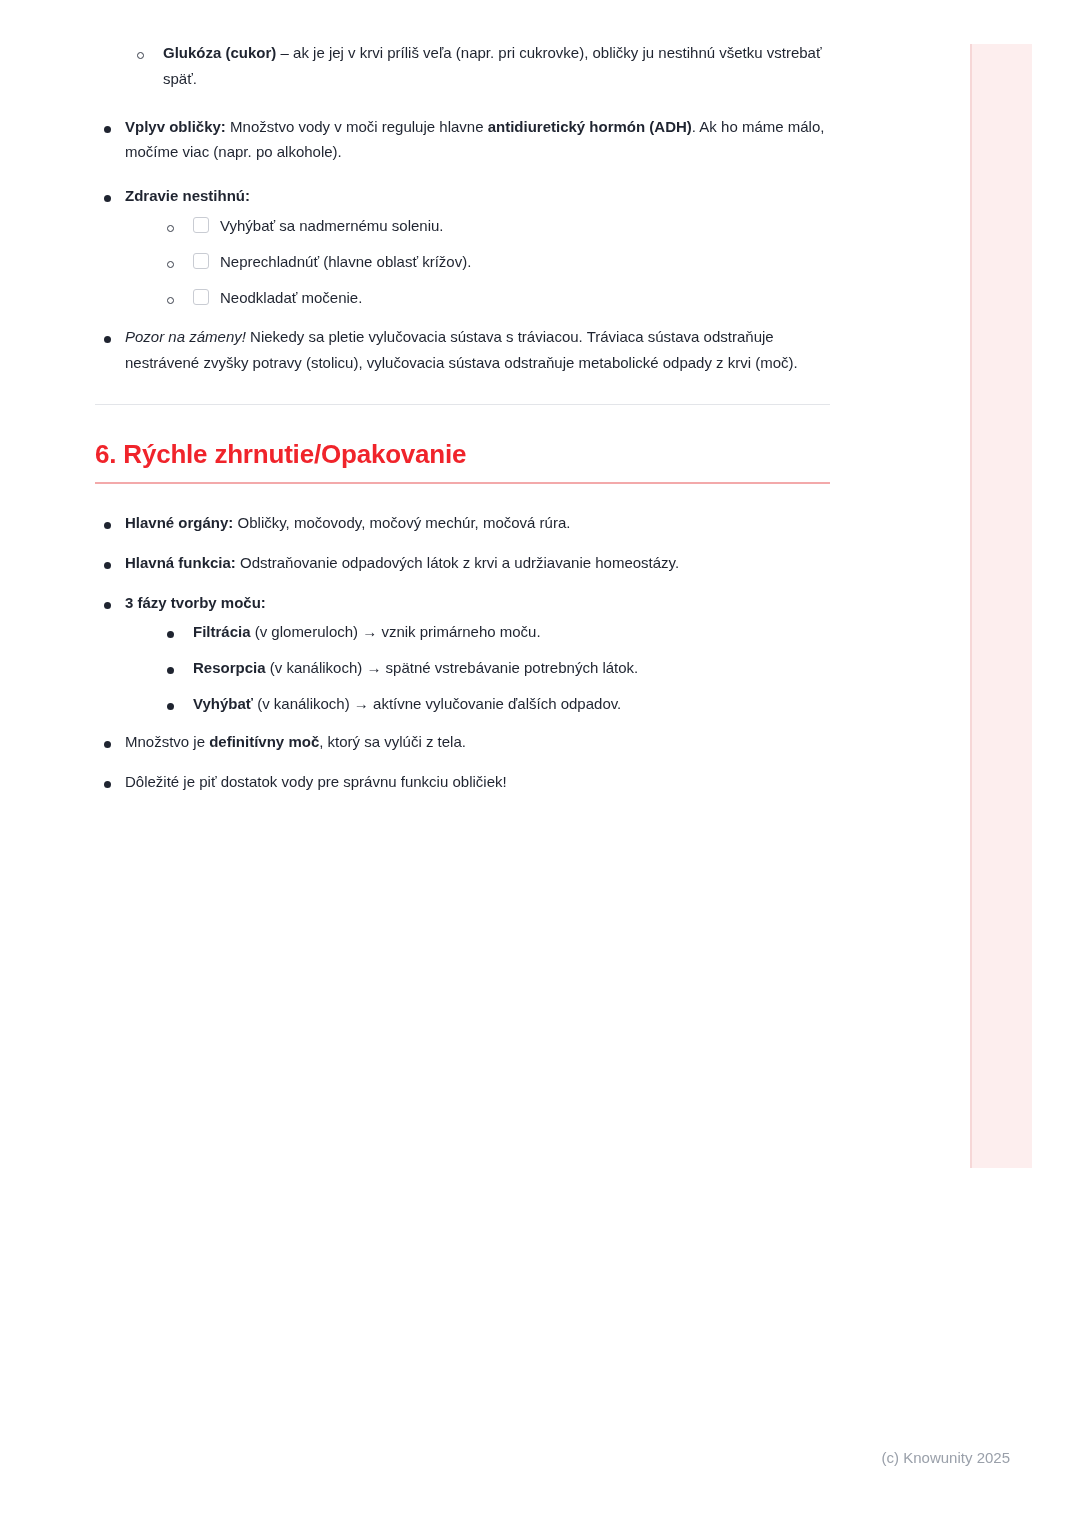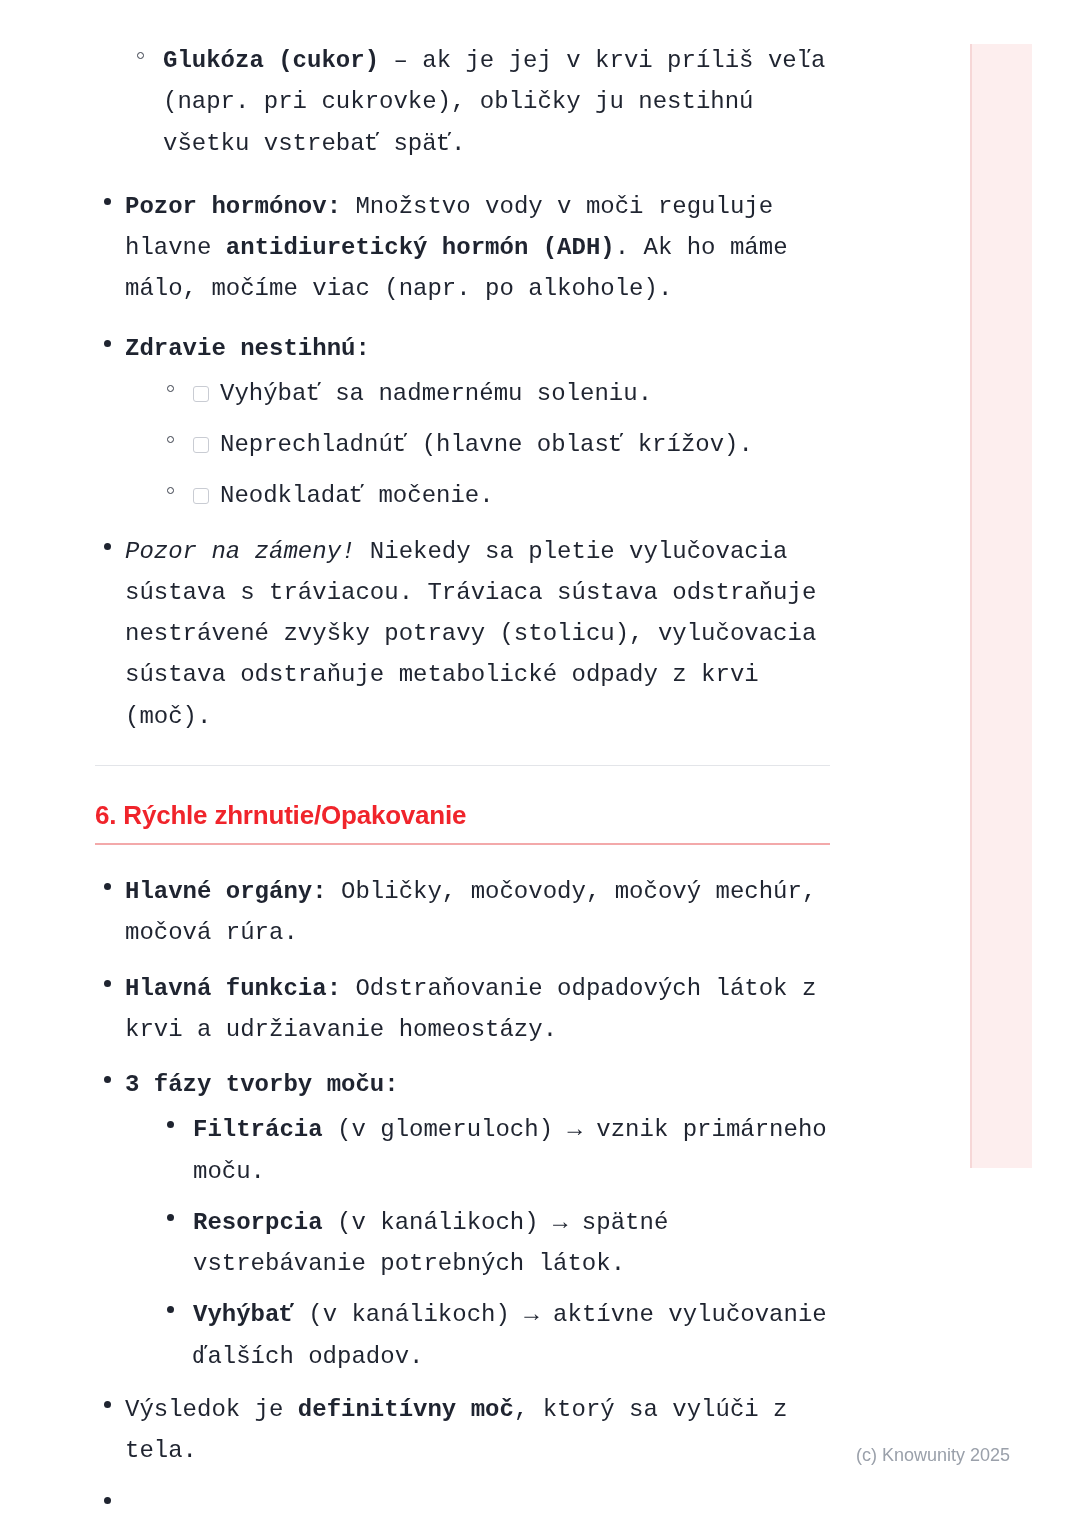--- a/index.html
+++ b/index.html
@@ -35,26 +35,25 @@
     top: 40px;
     width: 735px;
   }
   ul {
     margin: 0;
     padding: 0;
     list-style: none;
   }
   li {
     position: relative;
-    font-size: 24px;
+    font-size: 15px;
     line-height: 1.72;
     color: #1f2430;
     padding-left: 30px;
     margin-bottom: 4px;
-    font-family: Liberation Mono, monospace;
   }
   li.lvl1 > .bullet {
     position: absolute;
     left: 9px;
     top: 12px;
     width: 7px;
     height: 7px;
     border-radius: 50%;
     background: #1f2430;
   }
@@ -134,21 +133,21 @@
   }
   .title-rule {
     border-top: 2px solid #f3a9aa;
     width: 735px;
     margin-bottom: 26px;
   }
   .footer {
     position: absolute;
     right: 70px;
     bottom: 62px;
-    font-size: 18px;
+    font-size: 15px;
     color: #9aa0aa;
     text-align: right;
   }
 </style>
 </head>
 <body>
 
 <div class="page">
 
   <div class="side-strip"></div>
@@ -156,21 +155,21 @@
   <div class="content">
 
     <ul>
       <li class="lvl2" style="margin-left:38px;margin-bottom:22px;">
         <span class="bullet-hollow"></span>
         <b>Glukóza (cukor)</b><span> – ak je jej v krvi príliš veľa (napr. pri cukrovke), obličky ju nestihnú všetku vstrebať späť.</span>
       </li>
 
       <li class="lvl1" style="margin-bottom:18px;">
         <span class="bullet"></span>
-        <b>Pozor hormónov:</b><span> Množstvo vody v moči reguluje hlavne </span><b>antidiuretický hormón (ADH)</b><span>. Ak ho máme málo, močíme viac (napr. po alkohole).</span>
+        <b>Vplyv obličky:</b><span> Množstvo vody v moči reguluje hlavne </span><b>antidiuretický hormón (ADH)</b><span>. Ak ho máme málo, močíme viac (napr. po alkohole).</span>
       </li>
 
       <li class="lvl1" style="margin-bottom:6px;">
         <span class="bullet"></span>
         <b>Zdravie nestihnú:</b>
         <ul class="sub">
           <li class="lvl2">
             <span class="bullet-hollow"></span>
             <span class="chk"></span><span>Vyhýbať sa nadmernému soleniu.</span>
           </li>
@@ -218,24 +217,25 @@
             <b>Resorpcia</b><span> (v kanálikoch) → spätné vstrebávanie potrebných látok.</span>
           </li>
           <li class="lvl2">
             <span class="bullet-solid"></span>
             <b>Vyhýbať</b><span> (v kanálikoch) → aktívne vylučovanie ďalších odpadov.</span>
           </li>
         </ul>
       </li>
       <li class="lvl1" style="margin-top:12px;margin-bottom:14px;">
         <span class="bullet"></span>
-        <span>Výsledok je </span><b>definitívny moč</b><span>, ktorý sa vylúči z tela.</span>
+        <span>Množstvo je </span><b>definitívny moč</b><span>, ktorý sa vylúči z tela.</span>
       </li>
       <li class="lvl1">
         <span class="bullet"></span>
+        <span>Dôležité je piť dostatok vody pre správnu funkciu obličiek!</span>
       </li>
     </ul>
 
   </div>
 
   <div class="footer">(c) Knowunity 2025</div>
 
 </div>
 
 </body></html>

